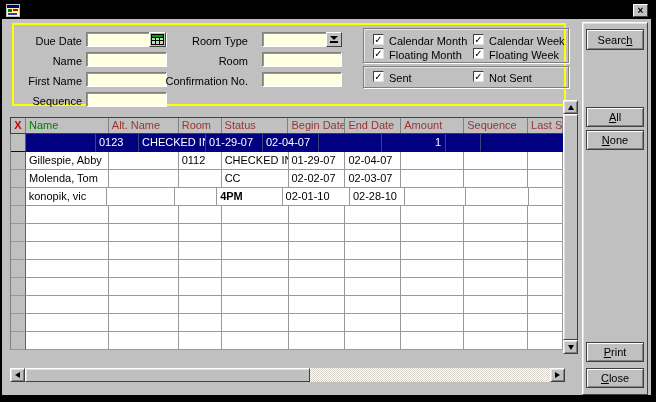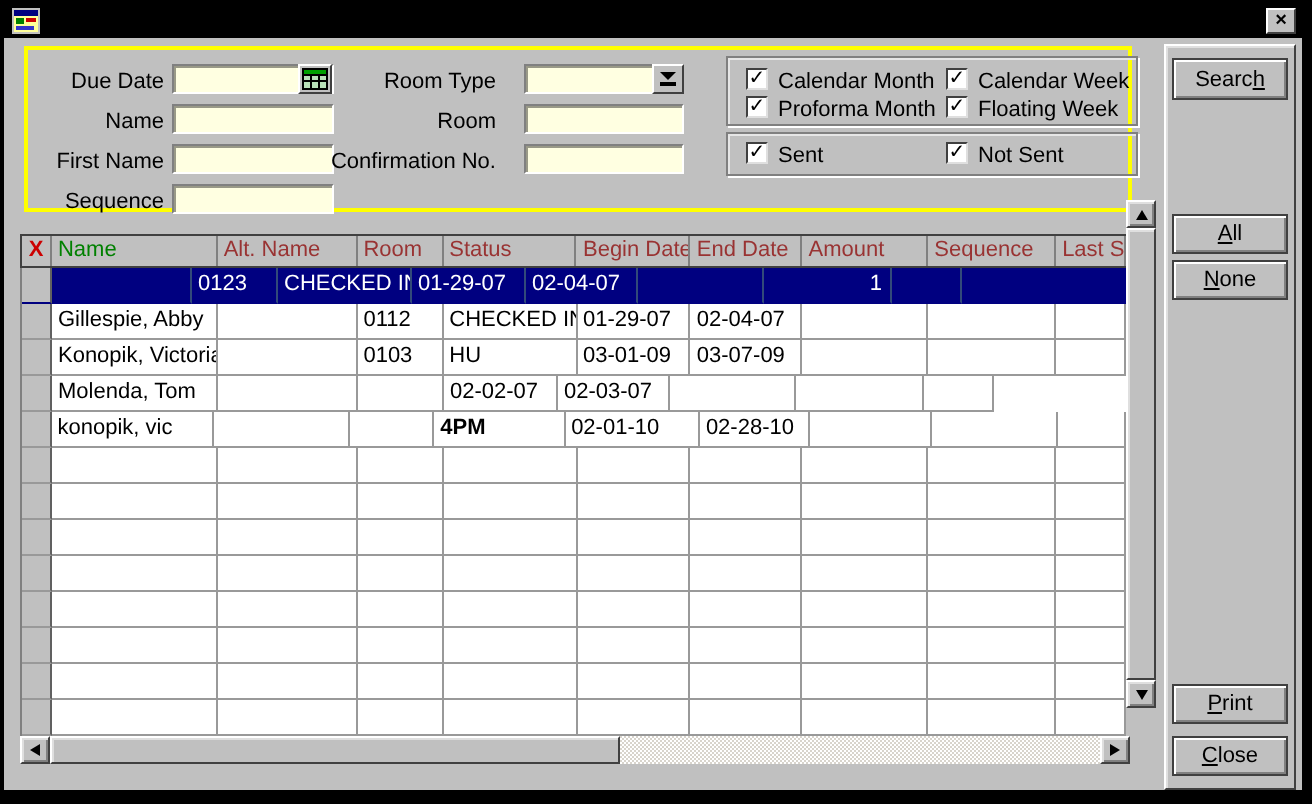--- a/index.html
+++ b/index.html
@@ -137,21 +137,21 @@
     </span>
   <span class="cb-lbl" style="left:389px; top:35px;">Calendar Month</span>
   <span class="cb" style="left:473px; top:34px;">
       <span>✓</span>
     </span>
   <span class="cb-lbl" style="left:489px; top:35px;">Calendar Week</span>
 
   <span class="cb" style="left:373px; top:48px;">
       <span>✓</span>
     </span>
-  <span class="cb-lbl" style="left:389px; top:49px;">Proforma Month</span>
+  <span class="cb-lbl" style="left:389px; top:49px;">Floating Month</span>
   <span class="cb" style="left:473px; top:48px;">
       <span>✓</span>
     </span>
   <span class="cb-lbl" style="left:489px; top:49px;">Floating Week</span>
 
   <span class="cb" style="left:373px; top:71px;">
       <span>✓</span>
     </span>
   <span class="cb-lbl" style="left:389px; top:72px;">Sent</span>
   <span class="cb" style="left:473px; top:71px;">
@@ -217,35 +217,24 @@
         <div class="gcell" style="width: 43px;">0112</div>
         <div class="gcell" style="width: 67px;">CHECKED IN</div>
         <div class="gcell" style="width: 57px;">01-29-07</div>
         <div class="gcell" style="width: 56px;">02-04-07</div>
         <div class="gcell" style="width: 63px;"></div>
         <div class="gcell r" style="width: 64px;"></div>
         <div class="gcell" style="width: 35px;"></div>
       </div>
       <div class="grow">
         <div class="gcell selc" style="width: 15px;"></div>
-        <div class="gcell" style="width: 83px;">Konopik, Victoria</div>
-        <div class="gcell" style="width: 70px;"></div>
-        <div class="gcell" style="width: 43px;">0103</div>
-        <div class="gcell" style="width: 67px;">HU</div>
-        <div class="gcell" style="width: 57px;">03-01-09</div>
-        <div class="gcell" style="width: 56px;">03-07-09</div>
-        <div class="gcell" style="width: 63px;"></div>
-        <div class="gcell r" style="width: 64px;"></div>
-        <div class="gcell" style="width: 35px;"></div>
-      </div>
-      <div class="grow">
-        <div class="gcell selc" style="width: 15px;"></div>
         <div class="gcell" style="width: 83px;">Molenda, Tom</div>
         <div class="gcell" style="width: 70px;"></div>
         <div class="gcell" style="width: 43px;"></div>
+        <div class="gcell" style="width: 67px;">CC</div>
         <div class="gcell" style="width: 57px;">02-02-07</div>
         <div class="gcell" style="width: 56px;">02-03-07</div>
         <div class="gcell" style="width: 63px;"></div>
         <div class="gcell r" style="width: 64px;"></div>
         <div class="gcell" style="width: 35px;"></div>
       </div>
       <div class="grow">
         <div class="gcell selc" style="width: 15px;"></div>
         <div class="gcell" style="width: 83px;">konopik, vic</div>
         <div class="gcell" style="width: 70px;"></div>

